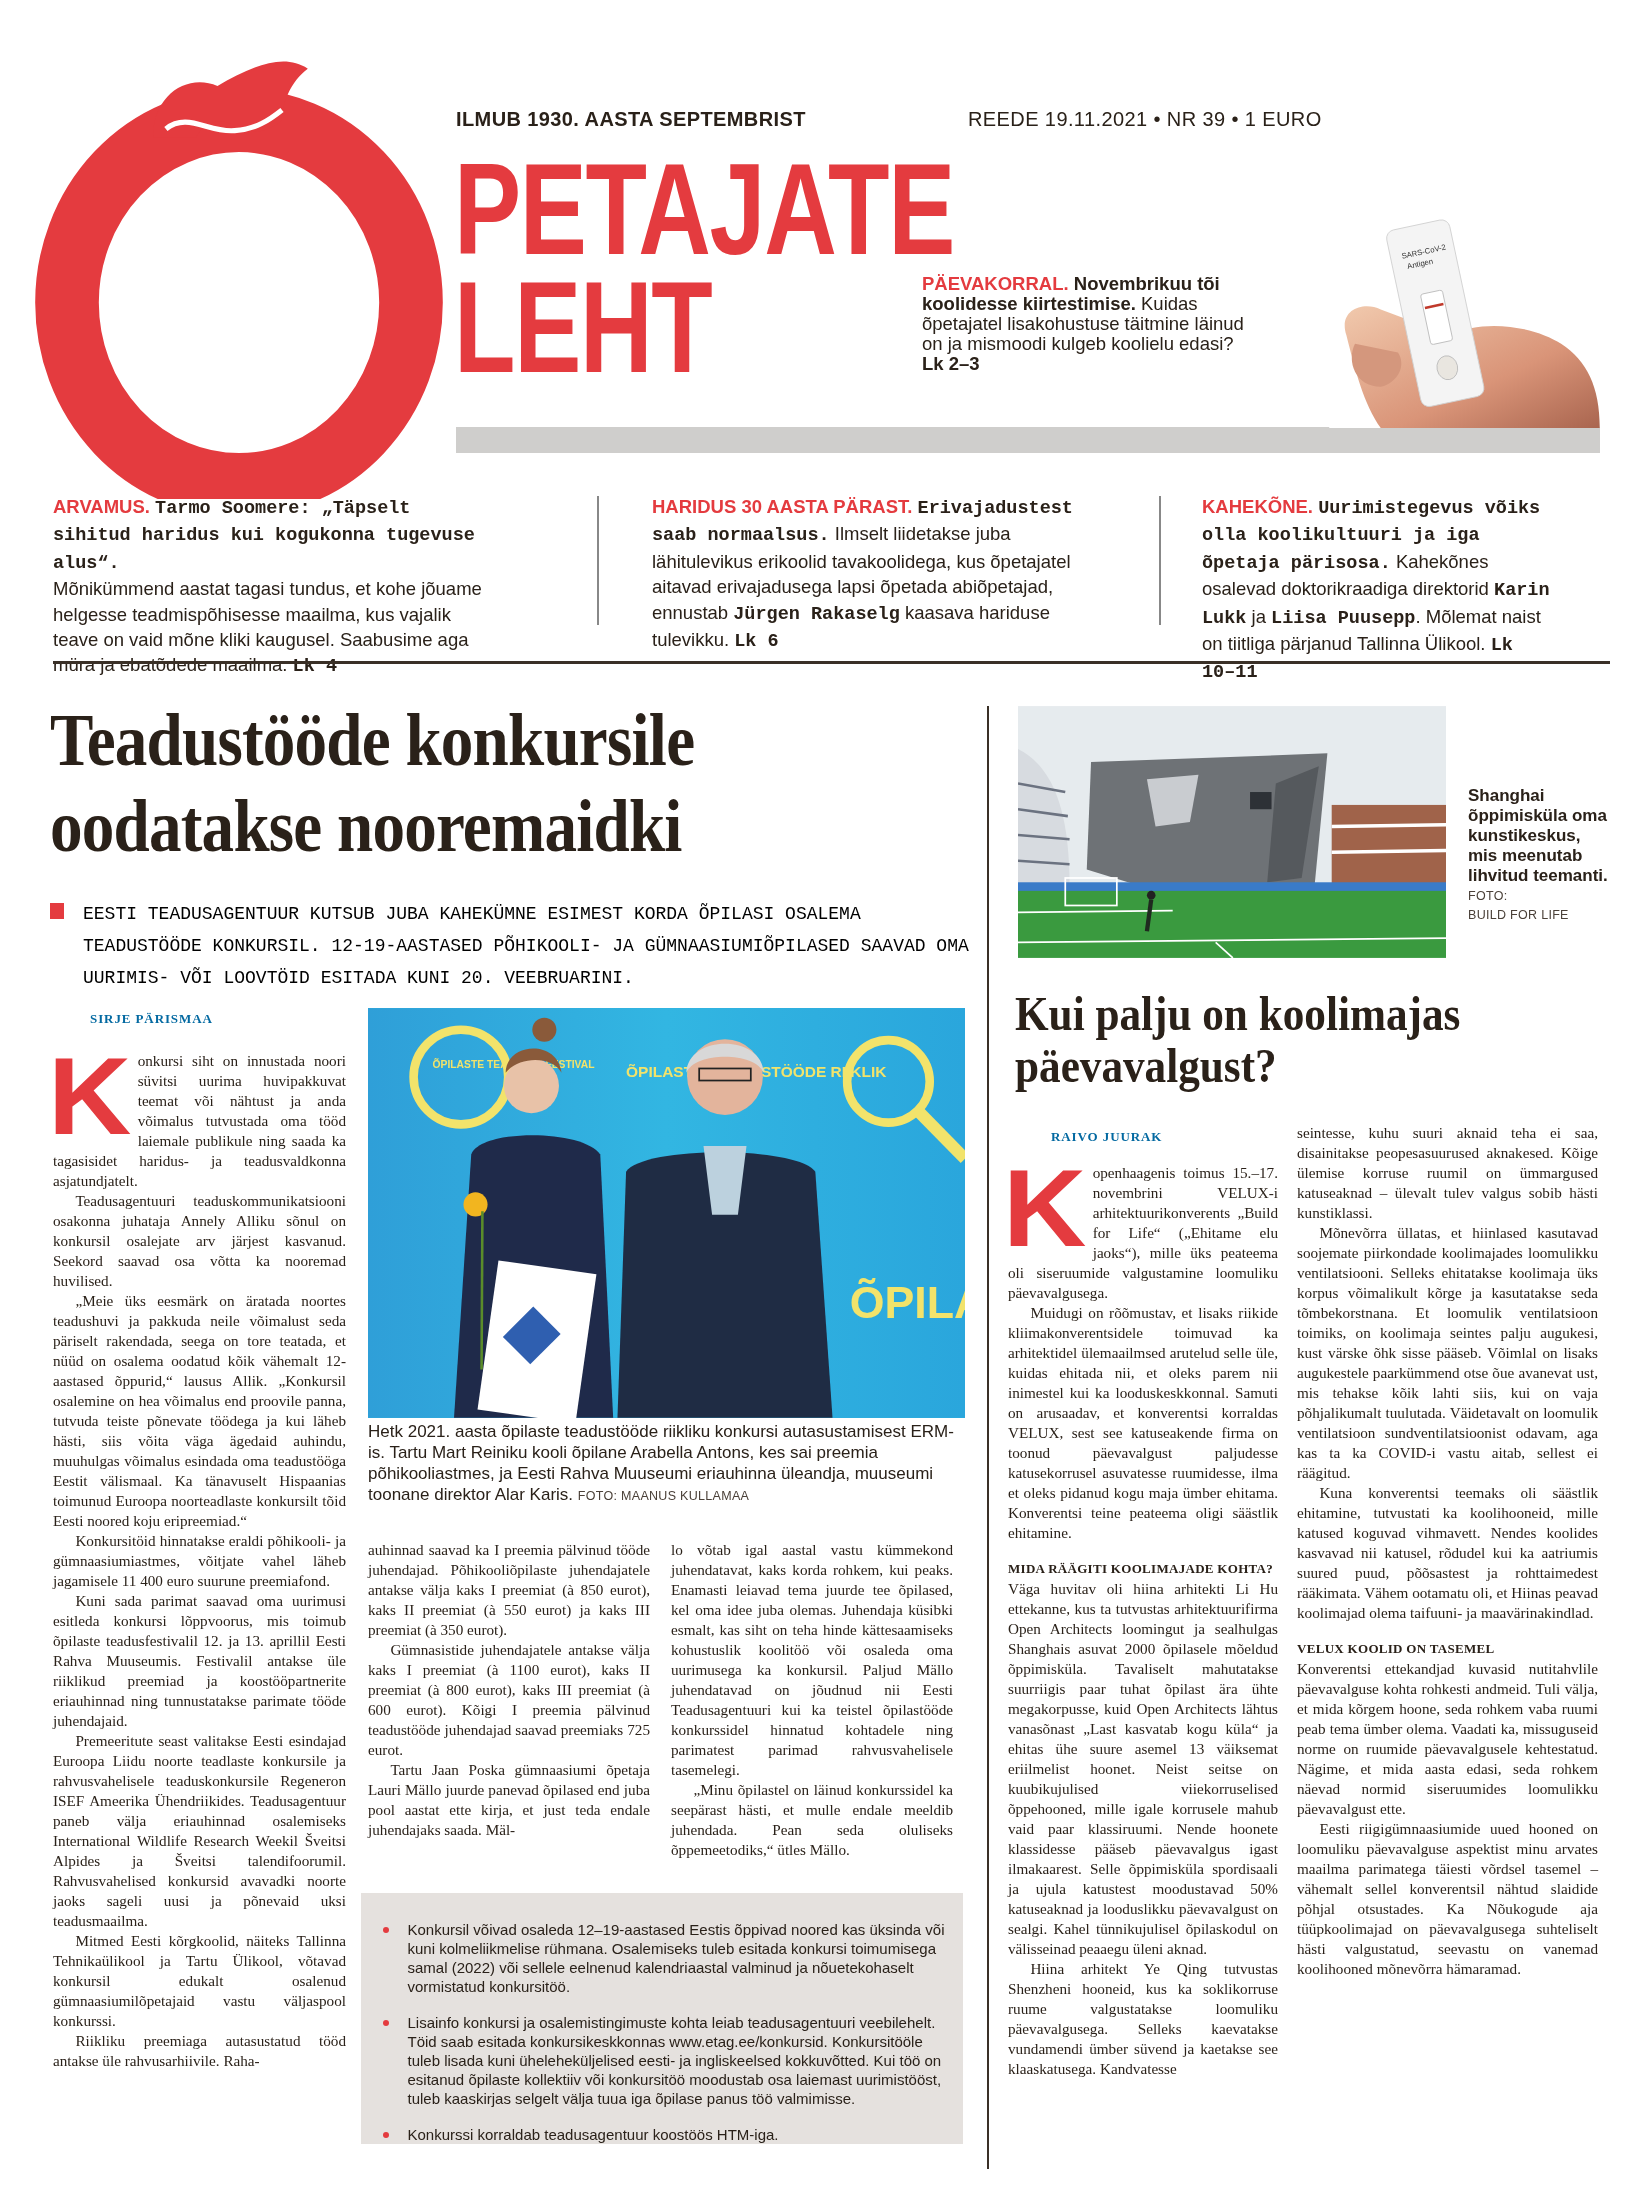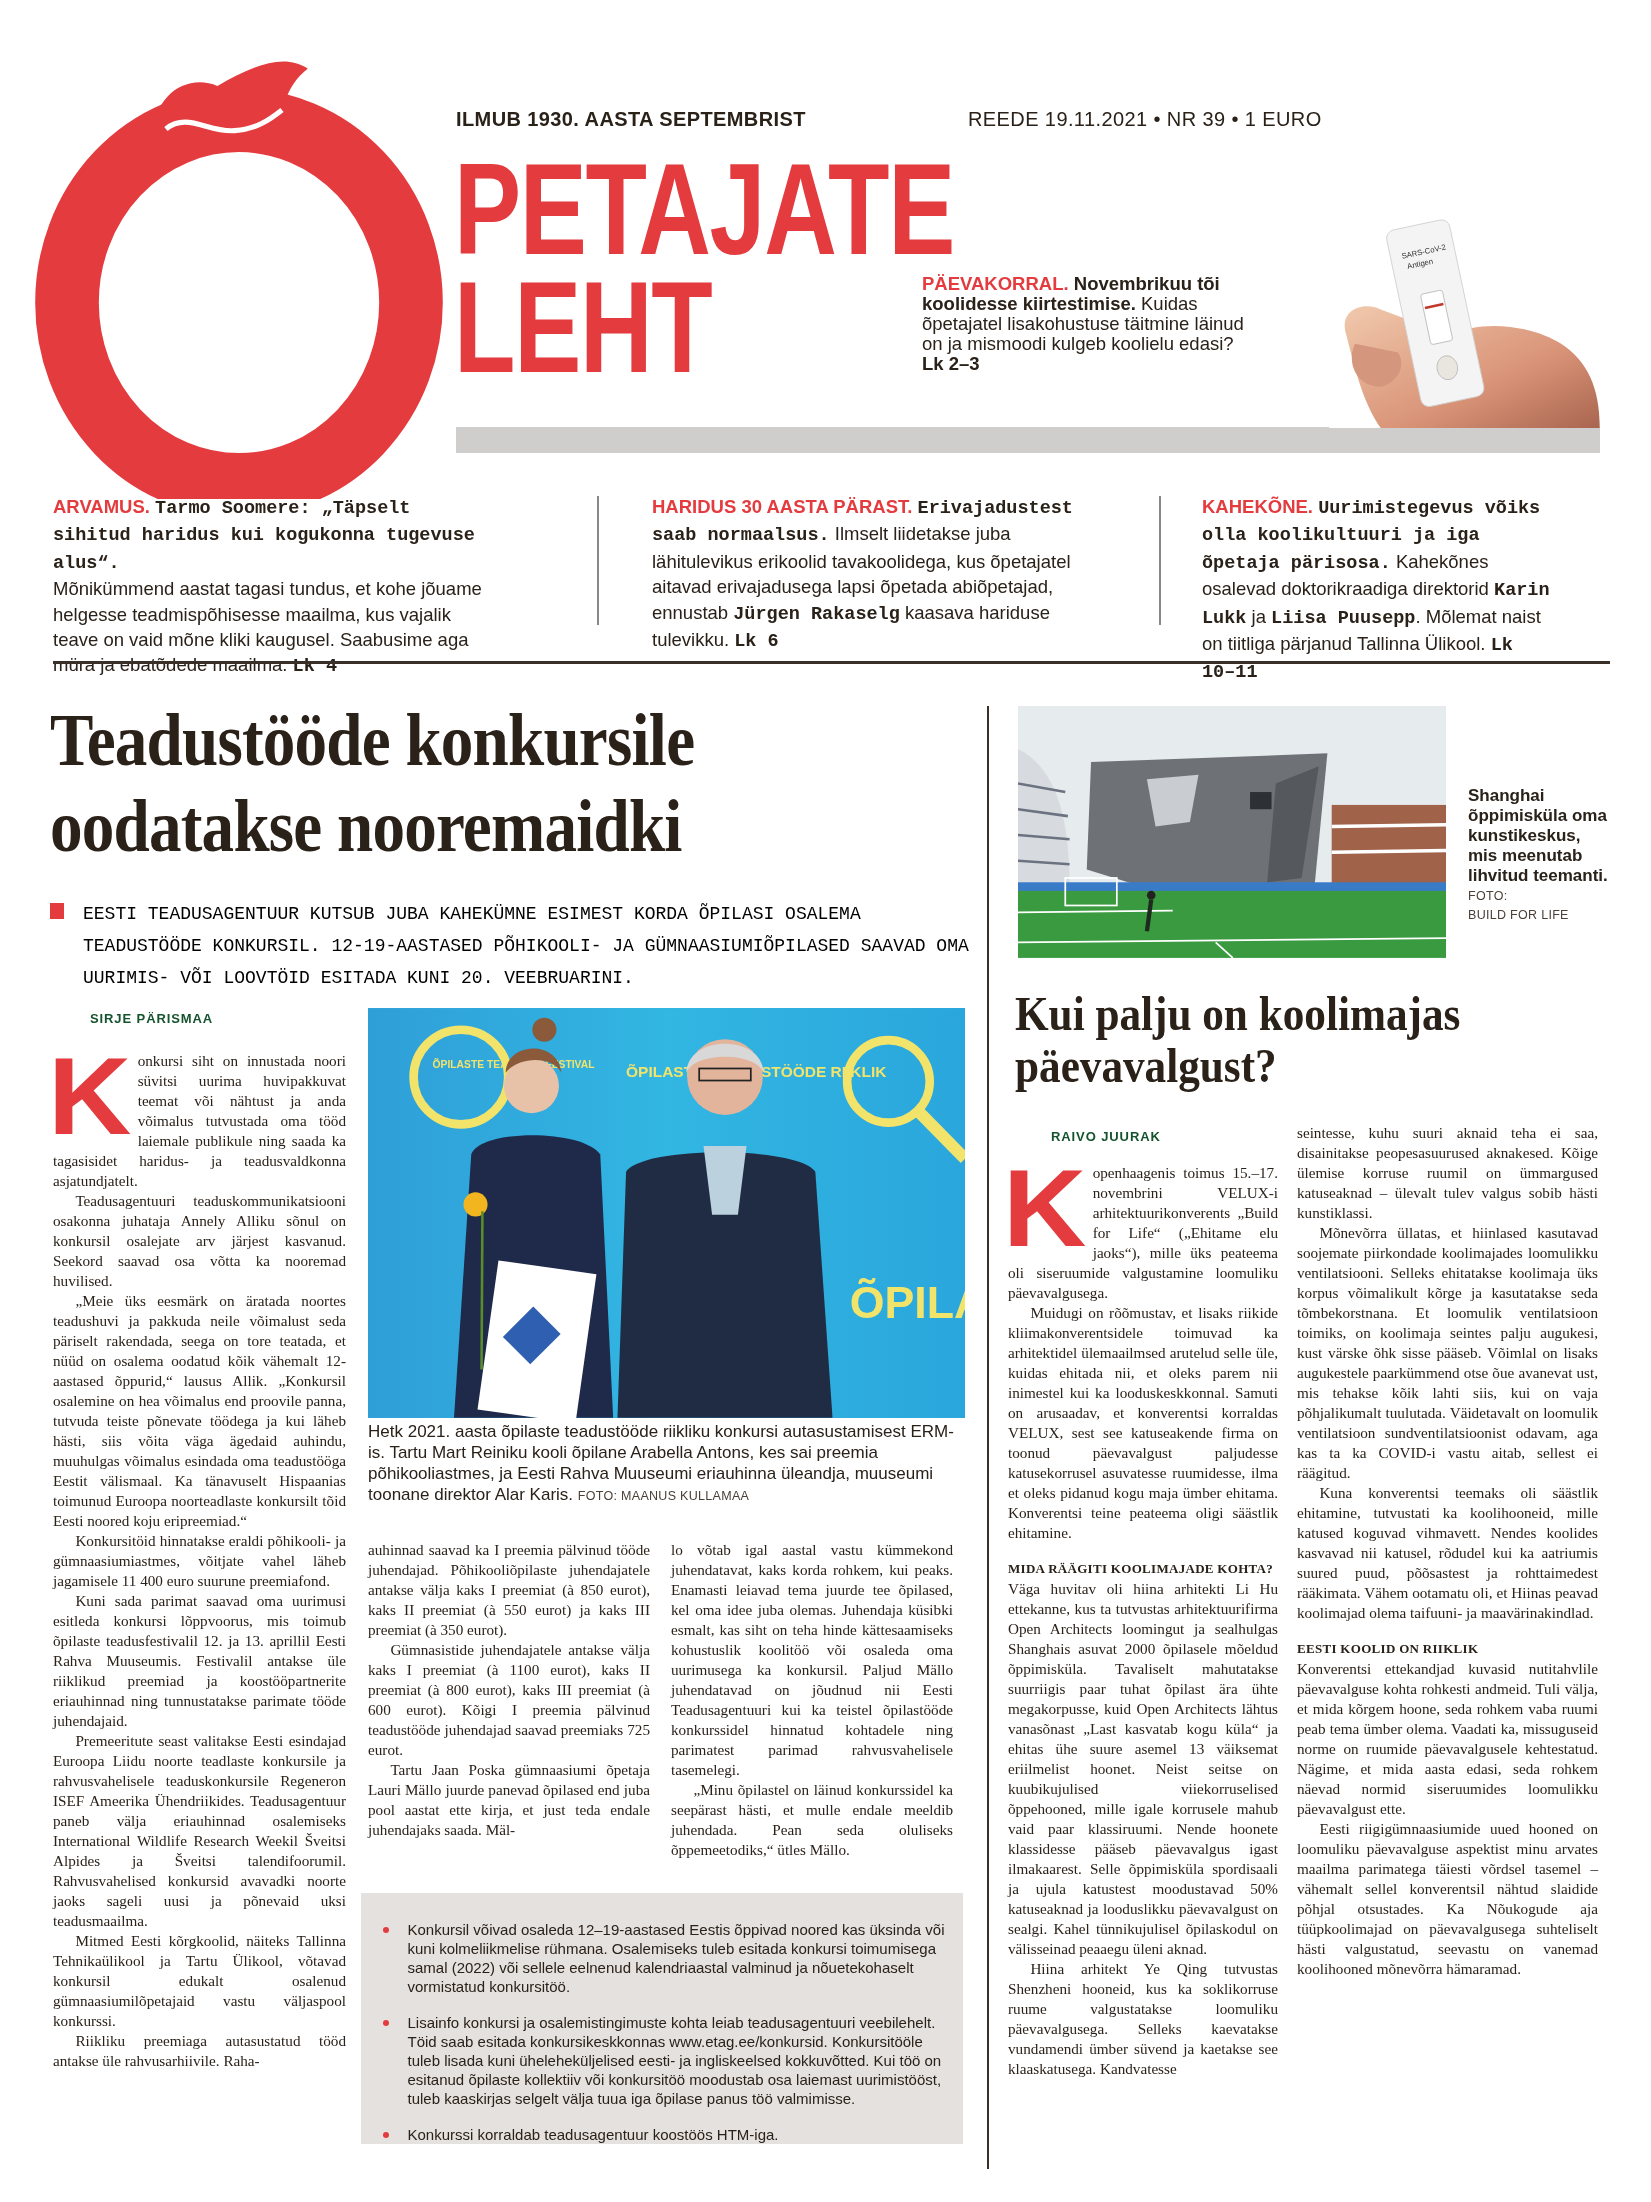--- a/index.html
+++ b/index.html
@@ -31,21 +31,21 @@
   .teaser.t2 { left: 599px; width: 447px; }
   .teaser.t3 { left: 1149px; width: 353px; }
   .vdiv { position: absolute; width: 1.7px; background: #888; }
   .hrule { position: absolute; height: 2.6px; background: #3a3027; }
 
   
   .main-headline { position: absolute; left: 50px; top: 697px; width: 929px; font-family: "Liberation Serif", serif; font-size: 74px; line-height: 86px; color: #2a2119; transform: scaleX(0.88); transform-origin: left top; letter-spacing: -0.9px; }
   .lede { position: absolute; left: 50px; top: 898px; width: 929px; font-family: Liberation Mono, monospace; font-size: 18px; line-height: 32px; color: #000000; text-transform: uppercase; padding-left: 33px; }
   .lede-mark { position: absolute; left: 50px; top: 903px; width: 13.8px; height: 15.5px; background: #e43b3f; }
 
-  .byline { position: absolute; font-family: Liberation Sans, sans-serif; font-weight: bold; font-size: 13px; letter-spacing: 0.9px; color: #14532d; }
+  .byline { position: absolute; font-family: Liberation Serif, serif; font-weight: bold; font-size: 13px; letter-spacing: 0.9px; color: #0369a1; }
   .byline.b1 { left: 90px; top: 1011px; }
   .byline.b2 { left: 1051px; top: 1129px; }
 
   .col { position: absolute; font-family: "Liberation Serif", serif; font-size: 15.2px; line-height: 20px; color: #2a2119; text-align: justify; hyphens: auto; }
   .col p { text-indent: 22.4px; }
   .col p.noindent { text-indent: 0; }
   .col h4 { font-family: Liberation Serif, serif; font-weight: bold; font-size: 13px; line-height: 20px; margin-top: 15.5px; letter-spacing: 0.3px; }
   .dropcap { float: left; font-family: "Liberation Sans", sans-serif; font-weight: bold; color: #e43b3f; font-size: 110px; line-height: 83px; margin: 3.4px 8.6px 0 -3.4px; height: 86px; transform: scaleX(1.05); }
 
   .col-a1 { left: 53px; top: 1051px; width: 293px; }
@@ -269,17 +269,17 @@
   <p>Muidugi on rõõmustav, et lisaks riikide kliimakonverentsidele toimuvad ka arhitektidel ülemaailmsed arutelud selle üle, kuidas ehitada nii, et oleks parem nii inimestel kui ka looduskeskkonnal. Samuti on arusaadav, et konverentsi korraldas VELUX, sest see katuseakende firma on toonud päevavalgust paljudesse katusekorrusel asuvatesse ruumidesse, ilma et oleks pidanud kogu maja ümber ehitama. Konverentsi teine peateema oligi säästlik ehitamine.</p>
   <h4>MIDA RÄÄGITI KOOLIMAJADE KOHTA?</h4>
   <p class="noindent">Väga huvitav oli hiina arhitekti Li Hu ettekanne, kus ta tutvustas arhitektuurifirma Open Architects loomingut ja sealhulgas Shanghais asuvat 2000 õpilasele mõeldud õppimisküla. Tavaliselt mahutatakse suurriigis paar tuhat õpilast ära ühte megakorpusse, kuid Open Architects lähtus vanasõnast „Last kasvatab kogu küla“ ja ehitas ühe suure asemel 13 väiksemat eriilmelist hoonet. Neist seitse on kuubikujulised viiekorruselised õppehooned, mille igale korrusele mahub vaid paar klassiruumi. Nende hoonete klassidesse pääseb päevavalgus igast ilmakaarest. Selle õppimisküla spordisaali ja ujula katustest moodustavad 50% katuseaknad ja looduslikku päevavalgust on sealgi. Kahel tünnikujulisel õpilaskodul on välisseinad peaaegu üleni aknad.</p>
   <p>Hiina arhitekt Ye Qing tutvustas Shenzheni hooneid, kus ka soklikorruse ruume valgustatakse loomuliku päevavalgusega. Selleks kaevatakse vundamendi ümber süvend ja kaetakse see klaaskatusega. Kandvatesse</p>
 </div>
 
 <div class="col col-r2">
   <p>seintesse, kuhu suuri aknaid teha ei saa, disainitakse peopesasuurused aknakesed. Kõige ülemise korruse ruumil on ümmargused katuseaknad – ülevalt tulev valgus sobib hästi kunstiklassi.</p>
   <p>Mõnevõrra üllatas, et hiinlased kasutavad soojemate piirkondade koolimajades loomulikku ventilatsiooni. Selleks ehitatakse koolimaja üks korpus võimalikult kõrge ja kasutatakse seda tõmbekorstnana. Et loomulik ventilatsioon toimiks, on koolimaja seintes palju augukesi, kust värske õhk sisse pääseb. Võimlal on lisaks augukestele paarkümmend otse õue avanevat ust, mis tehakse kõik lahti siis, kui on vaja põhjalikumalt tuulutada. Väidetavalt on loomulik ventilatsioon sundventilatsioonist odavam, aga kas ta ka COVID-i vastu aitab, sellest ei räägitud.</p>
   <p>Kuna konverentsi teemaks oli säästlik ehitamine, tutvustati ka koolihooneid, mille katused koguvad vihmavett. Nendes koolides kasvavad nii katusel, rõdudel kui ka aatriumis suured puud, põõsastest ja rohttaimedest rääkimata. Vähem ootamatu oli, et Hiinas peavad koolimajad olema taifuuni- ja maavärinakindlad.</p>
-  <h4>EESTI KOOLID ON RIIKLIK</h4>
+  <h4>VELUX KOOLID ON TASEMEL</h4>
   <p class="noindent">Konverentsi ettekandjad kuvasid nutitahvlile päevavalguse kohta rohkesti andmeid. Tuli välja, et mida kõrgem hoone, seda rohkem vaba ruumi peab tema ümber olema. Vaadati ka, missuguseid norme on ruumide päevavalgusele kehtestatud. Nägime, et mida aasta edasi, seda rohkem näevad normid siseruumides loomulikku päevavalgust ette.</p>
   <p>Eesti riigigümnaasiumide uued hooned on loomuliku päevavalguse aspektist minu arvates maailma parimatega täiesti võrdsel tasemel – vähemalt sellel konverentsil nähtud slaidide põhjal otsustades. Ka Nõukogude aja tüüpkoolimajad on päevavalgusega suhteliselt hästi valgustatud, seevastu on vanemad koolihooned mõnevõrra hämaramad.</p>
 </div>
 
 
 </body></html>

